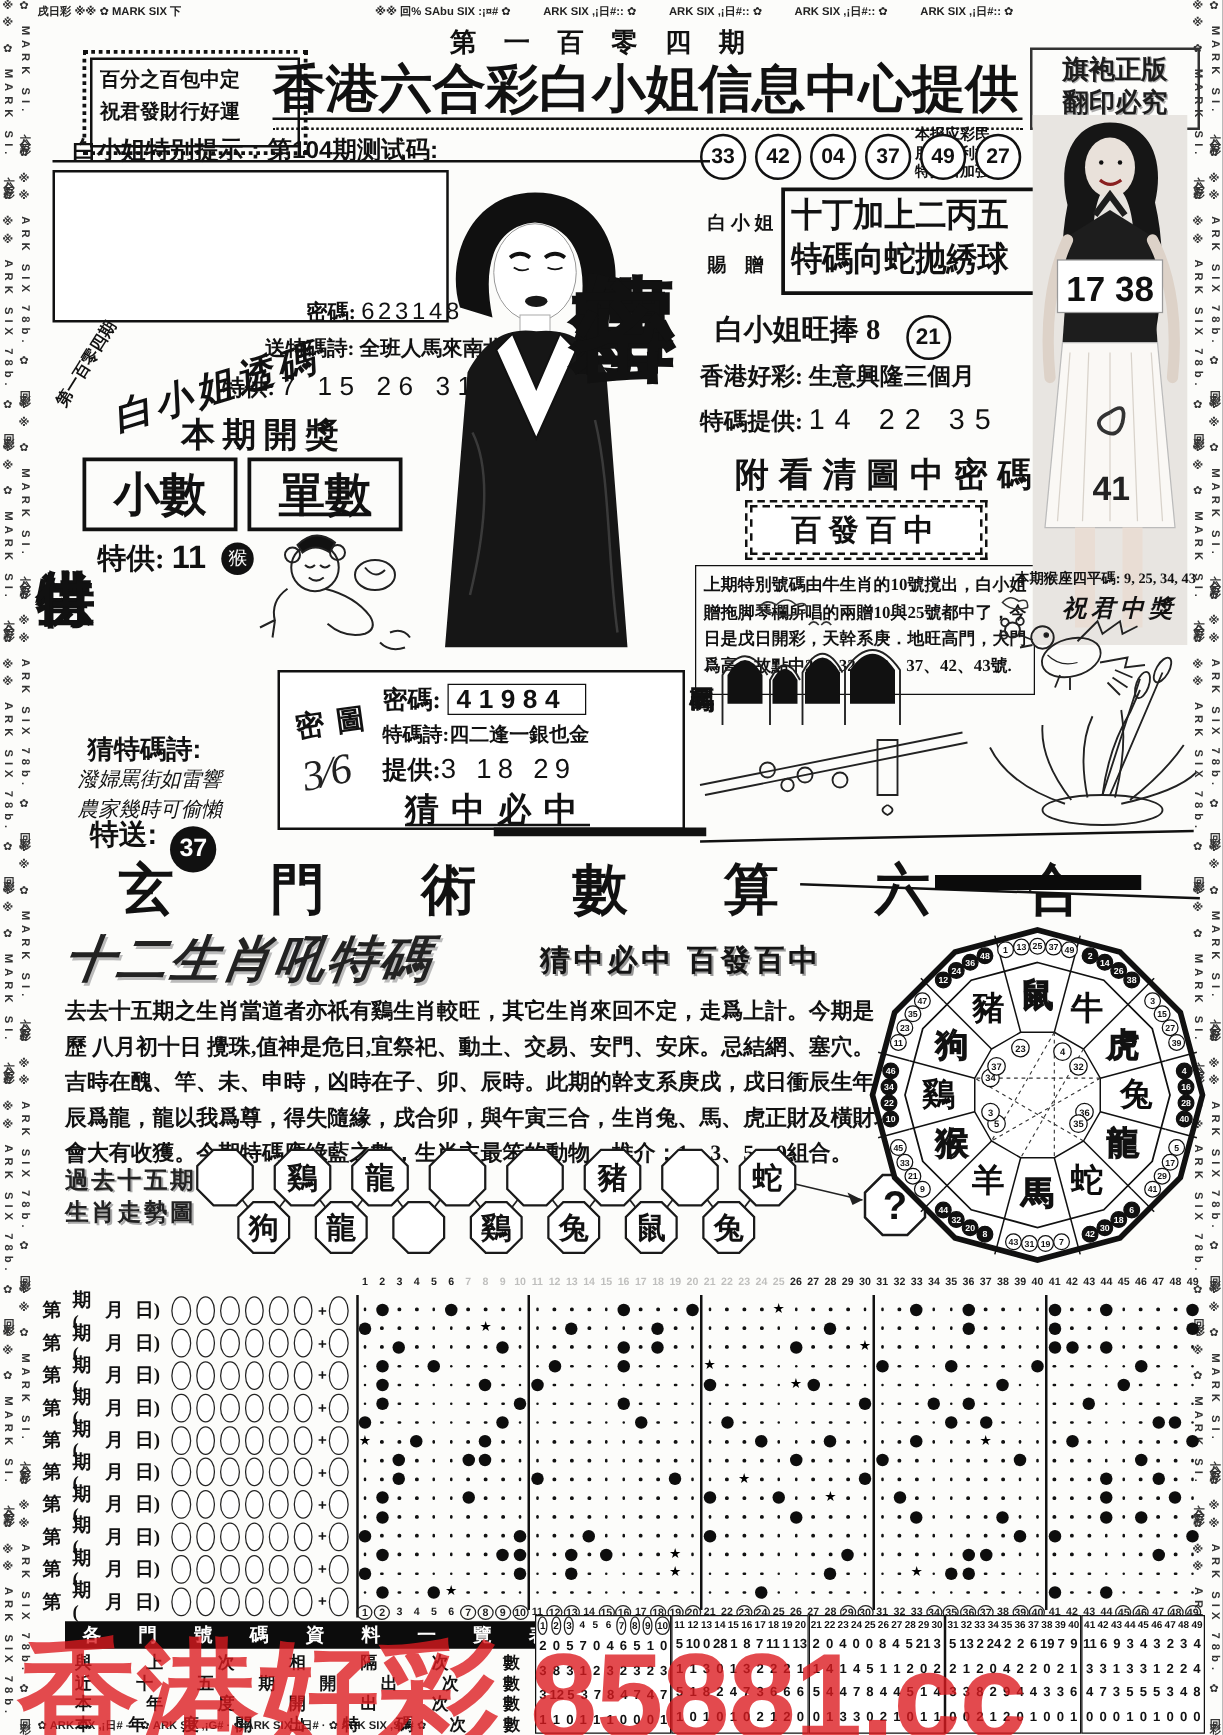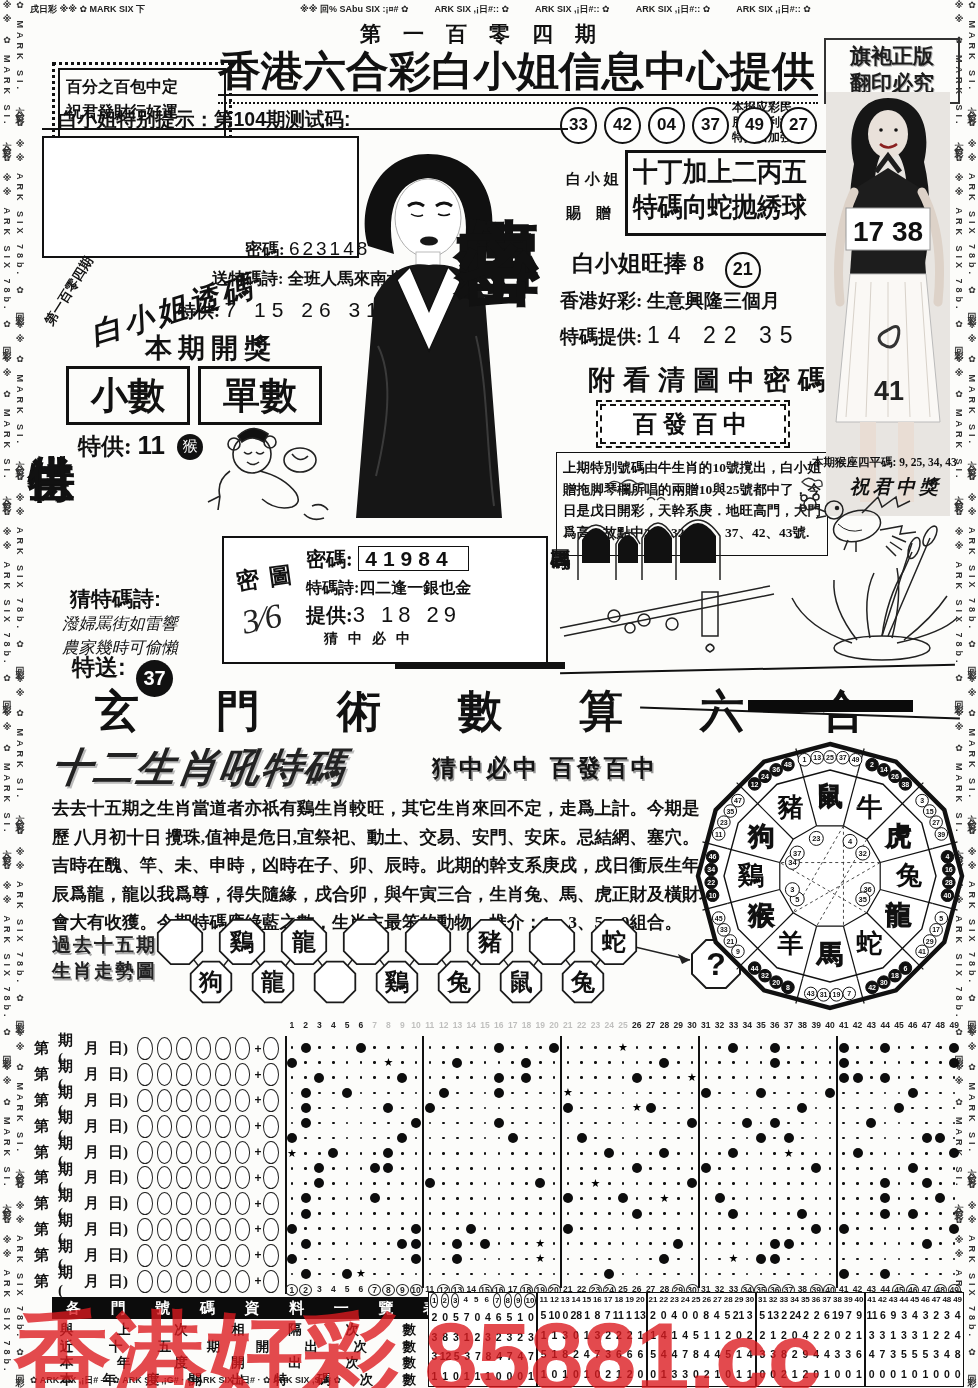--- a/index.html
+++ b/index.html
@@ -56,21 +56,21 @@
 <div class="abs marksrow" style="left:300px;top:3px;width:650px;" id="topmarks">
       <span>※※ 回% SAbu SIX :¡¤# ✿</span>
       <span>ARK SIX ,¡日#:: ✿</span>
       <span>ARK SIX ,¡日#:: ✿</span>
       <span>ARK SIX ,¡日#:: ✿</span>
       <span>ARK SIX ,¡日#:: ✿</span>
     </div>
 <div class="abs marksrow" style="left:30px;top:1374px;width:920px;">✿ ARK SIX ,¡日#  —  ✿  ARK SIX ,¡G#  ·  ✿  ARK SIX ,¡日#  ·  ✿  ARK SIX ,Sd#  ✿</div>
 
 <div class="abs serif b" style="left:0;top:20px;width:978px;text-align:center;font-size:21px;letter-spacing:22px;">第一百零四期</div>
-<div class="abs" style="left:58px;top:46px;width:152px;height:60px;border:2px solid #111;outline:3px dotted #111;outline-offset:3px;padding:4px 6px;margin-top:22px;">
+<div class="abs" style="left:72px;top:46px;width:152px;height:60px;border:2px solid #111;outline:3px dotted #111;outline-offset:3px;padding:4px 6px;">
   <div class="b" style="font-size:16px;line-height:25px;">百分之百包中定</div>
   <div class="b" style="font-size:16px;line-height:25px;">祝君發財行好運</div>
 </div>
 <div class="abs serif b" style="left:218px;top:44px;width:600px;font-size:41px;white-space:nowrap;transform:scaleX(1.04);transform-origin:left;">香港六合彩白小姐信息中心提供</div>
 <div class="abs" style="left:218px;top:94px;width:600px;height:6px;border-top:2px solid #111;border-bottom:2px dotted #111;"></div>
 <div class="abs" style="left:824px;top:38px;width:124px;height:58px;border:2px solid #333;padding:2px 4px;text-align:center;">
   <div class="b outline-ish" style="font-size:21px;line-height:27px;">旗袍正版</div>
   <div class="b outline-ish" style="font-size:21px;line-height:27px;">翻印必究</div>
 </div>
 <div class="abs" style="left:732px;top:100px;width:92px;" id="notice">
@@ -86,21 +86,21 @@
 <div class="abs" style="left:42px;top:136px;width:313px;height:118px;border:2px solid #111;background:#fff;"></div>
 <div class="abs b serif" style="left:30px;top:282px;font-size:13px;transform:rotate(-58deg);">第一百零四期</div>
 <div class="abs b serif" style="left:88px;top:290px;font-size:30px;font-style:italic;transform:rotate(-17deg);letter-spacing:4px;">白小姐透碼</div>
 <div class="abs" style="left:245px;top:238px;font-size:17px;"><span class="serif b">密碼: </span><span style="font-size:19px;letter-spacing:3px;">623148</span></div>
 <div class="abs serif b" style="left:212px;top:268px;font-size:16.5px;"><span>送特碼詩: </span><span>全班人馬來南北</span></div>
 <div class="abs" style="left:178px;top:298px;font-size:18px;"><span class="serif b">特供: </span><span style="font-size:21px;letter-spacing:6px;">7  15  26  31</span></div>
 <div class="abs b" style="left:145px;top:330px;font-size:27px;letter-spacing:6px;">本期開獎</div>
 <div class="abs" style="left:66px;top:366px;width:118px;height:53px;border:3px solid #111;display:flex;align-items:center;justify-content:center;">
       <span class="b serif" style="font-size:37px;">小數</span>
     </div>
-<div class="abs" style="left:198px;top:366px;width:118px;height:53px;border:3px solid #111;display:flex;align-items:center;justify-content:center;">
+<div class="abs" style="left:198px;top:366px;width:118px;height:53px;border:3px solid #111;display:flex;align-items:center;justify-content:center;text-decoration:underline;">
       <span class="b serif" style="font-size:37px;">單數</span>
     </div>
 <div class="abs" style="left:78px;top:430px;font-size:23px;"><span class="serif b">特供: </span><span style="font-size:26px;font-weight:bold;">11</span>
   <span style="display:inline-flex;width:26px;height:26px;border-radius:50%;background:#111;color:#fff;font-size:15px;align-items:center;justify-content:center;margin-left:6px;vertical-align:3px;">猴</span></div>
 <div class="abs serif b vtext" style="left:28px;top:418px;height:290px;font-size:47px;line-height:1;">生肖特供</div>
 <div class="abs b" style="left:70px;top:585px;font-size:21px;">猜特碼詩:</div>
 <div class="abs serif" style="left:62px;top:612px;font-size:16.5px;font-style:italic;line-height:24px;" id="poem2">
       <div>潑婦罵街如雷響</div>
       <div>農家幾時可偷懶</div>
     </div>
@@ -141,21 +141,21 @@
 </svg>
 <div class="abs" style="left:222px;top:536px;width:322px;height:124px;border:2.5px solid #111;background:#fff;">
   <div class="abs serif b" style="left:12px;top:24px;font-size:23px;letter-spacing:10px;transform:rotate(-8deg);">密圖</div>
   <div class="abs serif" style="left:18px;top:62px;font-size:34px;font-style:italic;transform:rotate(-12deg);color:#222;">3⁄6</div>
   <div class="abs" style="left:82px;top:8px;font-size:20px;">
     <span class="serif b">密碼:</span>
     <span class="b" style="border:1.5px solid #111;padding:0 14px 0 6px;font-size:21px;letter-spacing:6px;">41984</span>
   </div>
   <div class="abs serif b" style="left:82px;top:40px;font-size:16px;"><span>特碼詩:</span><span>四二逢一銀也金</span></div>
   <div class="abs" style="left:82px;top:64px;font-size:20px;"><span class="serif b">提供:</span><span style="font-size:22px;letter-spacing:5px;">3  18  29</span></div>
-  <div class="abs serif b" style="left:100px;top:92px;font-size:14px;letter-spacing:10px;">猜中必中</div>
+  <div class="abs serif b" style="left:100px;top:92px;font-size:27px;letter-spacing:10px;text-decoration:underline;">猜中必中</div>
 </div>
 
 <div class="abs serif b" style="left:566px;top:162px;font-size:15px;line-height:34px;white-space:pre;" id="gift"><div>白 小 姐</div><div>賜    贈</div></div>
 <div class="abs" style="left:625px;top:150px;width:198px;height:76px;border:3px solid #111;padding:2px 5px;">
   <div class="b" style="font-size:27px;line-height:35px;white-space:nowrap;transform:scaleX(0.92);transform-origin:left;">十丁加上二丙五</div>
   <div class="b" style="font-size:27px;line-height:35px;white-space:nowrap;transform:scaleX(0.92);transform-origin:left;">特碼向蛇抛綉球</div>
 </div>
 <div class="abs" style="left:572px;top:248px;font-size:23px;">
   <span class="serif b">白小姐旺捧  8</span>
   <span style="display:inline-flex;width:32px;height:32px;border:2px solid #111;border-radius:50%;align-items:center;justify-content:center;font-size:18px;font-weight:bold;margin-left:14px;vertical-align:-4px;">21</span>

